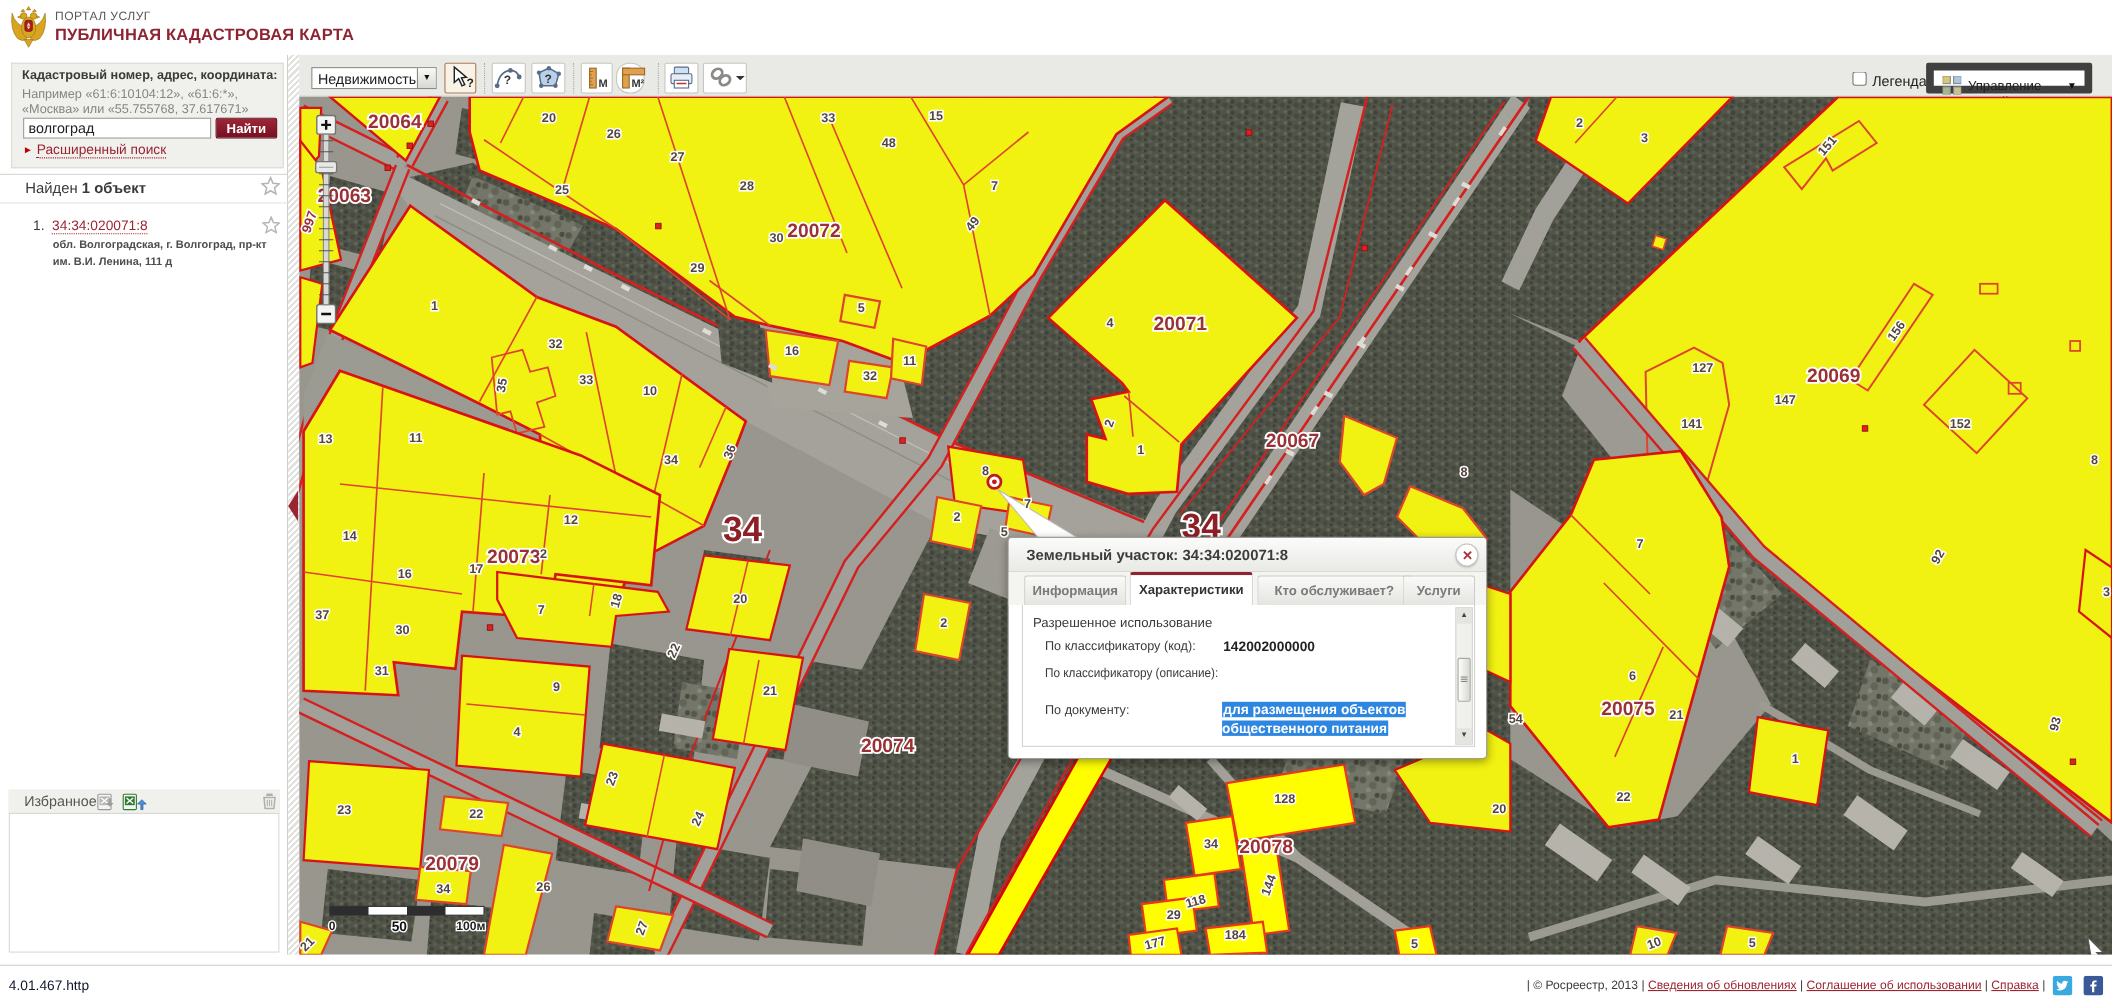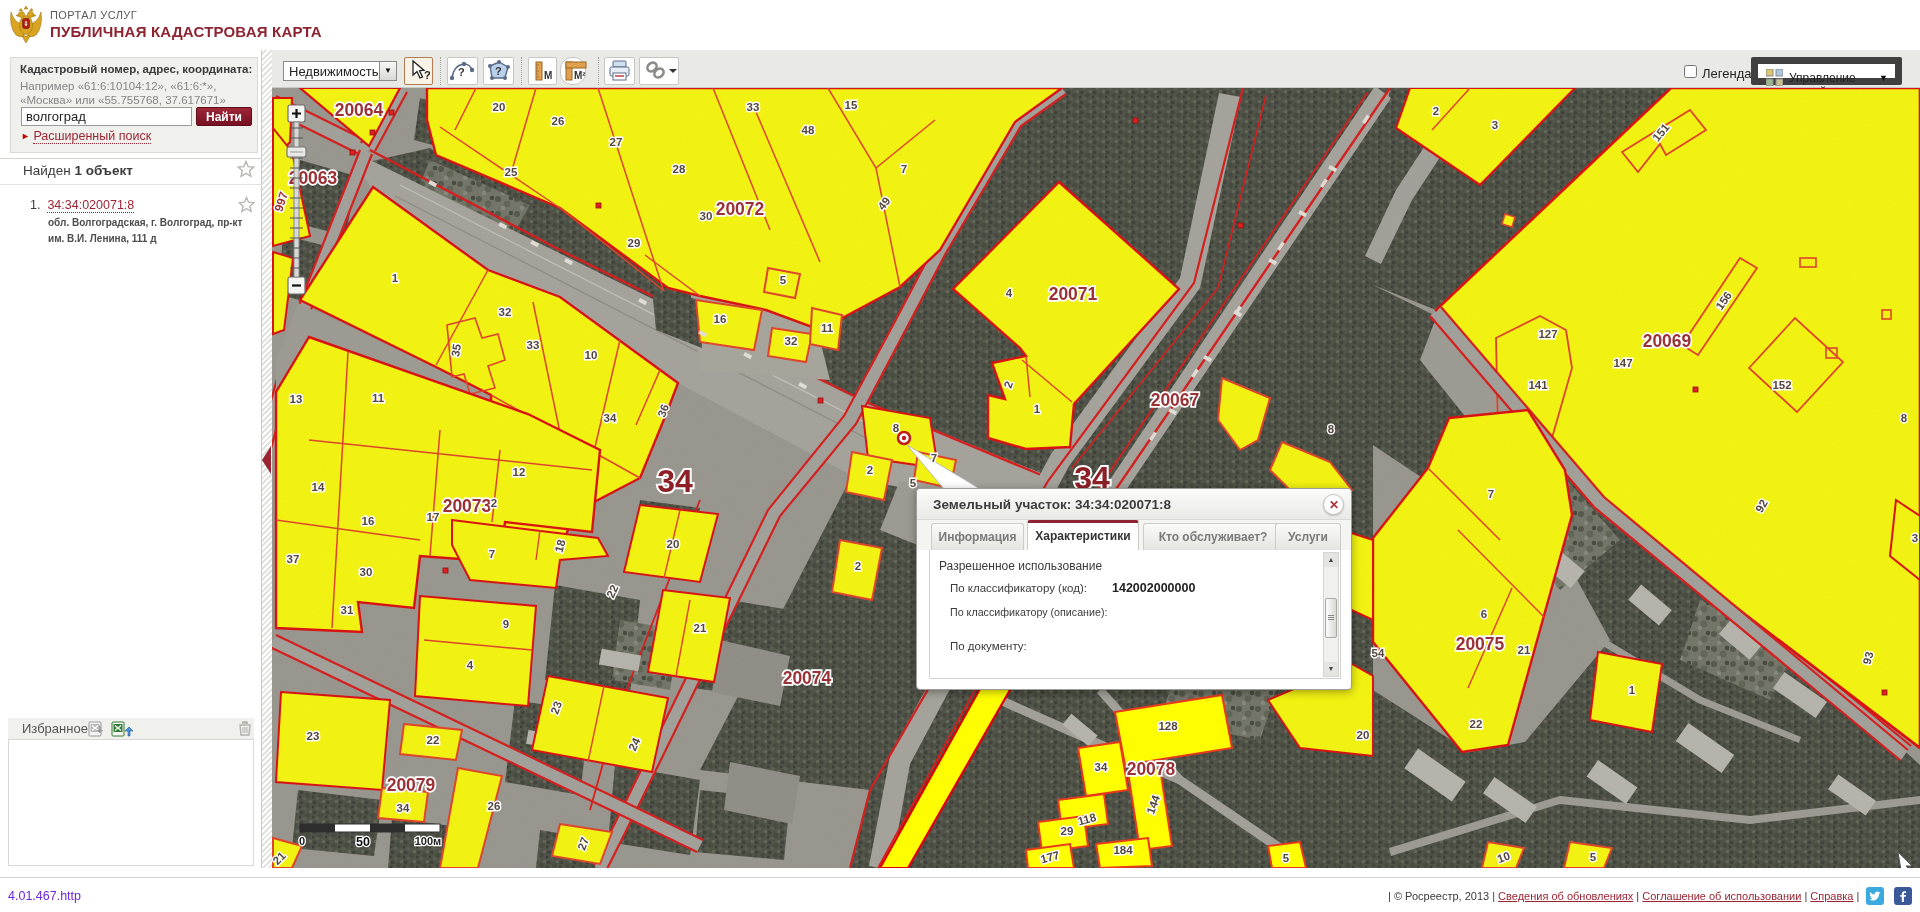--- a/index.html
+++ b/index.html
@@ -519,32 +519,33 @@
  <div class="abs" style="left:14px;top:34px;width:93px;height:27px;background:linear-gradient(#fafaf8,#e4e4e0);border:1px solid #ccccc8;border-radius:3px 3px 0 0;border-bottom:none;text-align:center;font-size:12px;font-weight:bold;color:#7a7a7a;line-height:26px">Информация</div>
  <div class="abs" style="left:110px;top:31px;width:112px;height:31px;background:#fff;border:1px solid #ccccc8;border-bottom:1px solid #fff;border-top:3px solid #8e2432;border-radius:3px 3px 0 0;text-align:center;font-size:12px;font-weight:bold;color:#333;line-height:26px">Характеристики</div>
  <div class="abs" style="left:226px;top:34px;width:140px;height:27px;background:linear-gradient(#fafaf8,#e4e4e0);border:1px solid #ccccc8;border-radius:3px 3px 0 0;border-bottom:none;text-align:center;font-size:12px;font-weight:bold;color:#7a7a7a;line-height:26px">Кто обслуживает?</div>
  <div class="abs" style="left:358px;top:34px;width:66px;height:27px;background:linear-gradient(#fafaf8,#e4e4e0);border:1px solid #ccccc8;border-radius:3px 3px 0 0;border-bottom:none;text-align:center;font-size:12px;font-weight:bold;color:#7a7a7a;line-height:26px">Услуги</div>
  <div class="abs" style="left:12px;top:61px;width:412px;height:129px;background:#fff;border:1px solid #d2d2ce;border-top:none"></div>
  <div class="abs" style="left:22px;top:70px;font-size:12px;color:#3a3a3a">Разрешенное использование</div>
  <div class="abs" style="left:33px;top:93px;font-size:11.5px;color:#3a3a3a">По классификатору (код):</div>
  <div class="abs" style="left:195px;top:92px;font-size:12.5px;font-weight:bold;color:#222">142002000000</div>
  <div class="abs" style="left:33px;top:117px;font-size:11.5px;color:#3a3a3a;white-space:nowrap;transform:scaleX(0.93);transform-origin:0 0">По классификатору (описание):</div>
  <div class="abs" style="left:33px;top:151px;font-size:11.5px;color:#3a3a3a">По документу:</div>
+ <div class="abs" style="left:194px;top:148px;width:216px;font-size:12.5px;font-weight:bold;color:#fff;line-height:17px"><span style="background:#2d87e0;padding:0 1px">для размещения объектов общественного питания</span></div>
  <div class="abs" style="left:406px;top:63px;width:16px;height:125px;background:#f0f0ed;border:1px solid #d5d5d1">
   <div style="position:absolute;top:0;left:0;width:14px;height:14px;background:#e4e4e0;text-align:center;font-size:7px;line-height:14px;color:#444">▲</div>
   <div style="position:absolute;bottom:0;left:0;width:14px;height:14px;background:#e4e4e0;text-align:center;font-size:7px;line-height:14px;color:#444">▼</div>
   <div style="position:absolute;top:45px;left:1px;width:12px;height:40px;background:linear-gradient(90deg,#fdfdfd,#d8d8d4);border:1px solid #a8a8a4;border-radius:2px">
    <div style="position:absolute;top:16px;left:2px;width:6px;border-top:1px solid #888;box-shadow:0 2px 0 #888,0 4px 0 #888"></div>
       </div>
  </div>
 </div>
 
 <div class="abs" style="left:0;top:868px;width:1920px;height:44px;background:#fff"></div>
 <div class="abs" style="left:0;top:877px;width:1920px;border-top:1px solid #cfcfcb"></div>
-<div class="abs" style="left:8px;top:889px;font-size:12.5px;color:#6d28d9">4.01.467.http</div>
+<div class="abs" style="left:8px;top:889px;font-size:12.5px;color:#0f172a">4.01.467.http</div>
 <div class="abs" style="left:1388px;top:890px;font-size:11px;color:#3a3a3a;white-space:nowrap">| © Росреестр, 2013 | <span style="color:#9b2433;text-decoration:underline">Сведения об обновлениях</span> | <span style="color:#9b2433;text-decoration:underline">Соглашение об использовании</span> | <span style="color:#9b2433;text-decoration:underline">Справка</span> |</div>
 <svg class="abs" style="left:1866px;top:887px" width="18" height="18" viewBox="0 0 18 18">
     <rect width="18" height="18" rx="3" fill="#3aa9e0"></rect>
     <path d="M14.5,5.5 c-0.4,0.2-0.9,0.3-1.3,0.4 c0.5-0.3,0.8-0.7,1-1.2 c-0.5,0.3-1,0.5-1.5,0.6 C12.2,4.8,11.6,4.5,11,4.5 c-1.3,0-2.3,1-2.3,2.3 c0,0.2,0,0.4,0.1,0.5 C6.9,7.2,5.2,6.3,4.1,4.9 C3.9,5.2,3.8,5.6,3.8,6 c0,0.8,0.4,1.5,1,1.9 C4.4,7.9,4,7.8,3.7,7.6 v0 c0,1.1,0.8,2,1.8,2.2 c-0.2,0.1-0.4,0.1-0.6,0.1 c-0.1,0-0.3,0-0.4,0 c0.3,0.9,1.1,1.6,2.1,1.6 c-0.8,0.6-1.7,1-2.8,1 c-0.2,0-0.4,0-0.5,0 c1,0.6,2.2,1,3.4,1 c4.1,0,6.3-3.4,6.3-6.3 c0-0.1,0-0.2,0-0.3 C13.7,6.4,14.1,6,14.5,5.5 z" fill="#fff"></path>
   </svg>
 <svg class="abs" style="left:1894px;top:887px" width="18" height="18" viewBox="0 0 18 18">
     <rect width="18" height="18" rx="3" fill="#3b5998"></rect>
     <path d="M12,6 h-1.5 c-0.3,0-0.6,0.4-0.6,0.8 V8 H12 l-0.3,1.8 H9.9 V15 H7.8 V9.8 H6.3 V8 h1.5 V6.9 c0-1.5,1-2.6,2.4-2.6 H12 Z" fill="#fff"></path>
   </svg>
 

